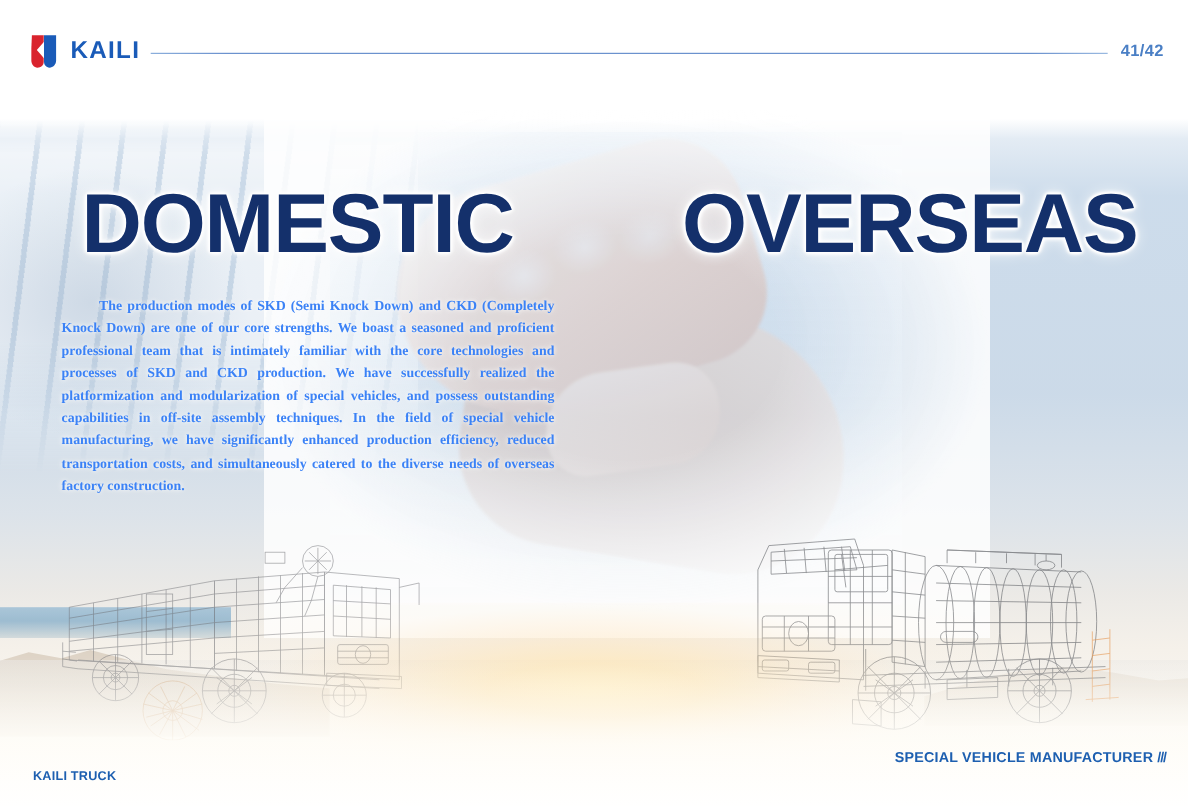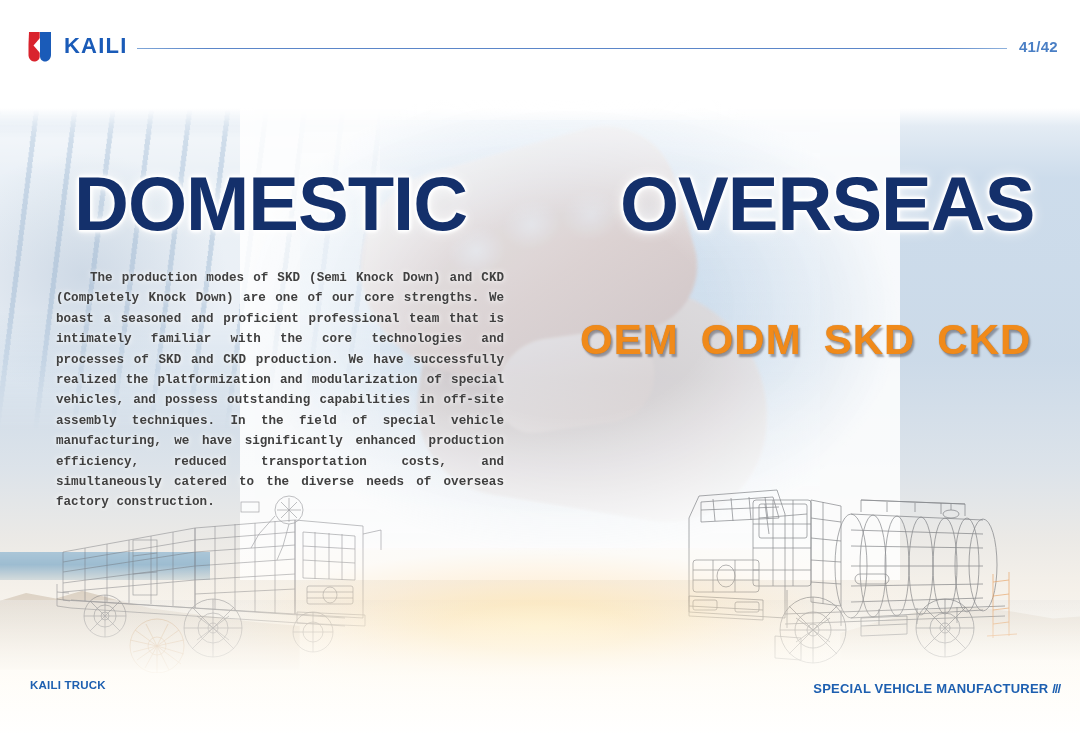--- a/index.html
+++ b/index.html
@@ -194,43 +194,43 @@
       0 2px 3px #ffffff, 0 -2px 3px #ffffff,
       0 0 14px rgba(255,255,255,.95);
     white-space:nowrap;
   }
   .heading-domestic { left:74px; top:166px; }
   .heading-overseas { left:620px; top:166px; }
 
   
   .body-copy {
     position:absolute; left:56px; top:268px; width:448px; z-index:30;
-    font-size:12.6px; line-height:1.62; color:#404040;
+    font-size:12.6px; line-height:1.62; color:#3b82f6;
     text-align:justify; text-justify:inter-word;
-    font-family:Liberation Mono, monospace;
+    font-family:Liberation Serif, serif;
     font-weight:600;
     text-indent:34px;
     text-shadow:0 0 4px rgba(255,255,255,.85), 0 0 8px rgba(255,255,255,.7);
   }
 
   
   .oem-line {
     position:absolute; left:580px; top:316px; z-index:30;
     font-size:42px; font-weight:700; letter-spacing:1px;
     color:#f08a1a;
     font-family:"Liberation Sans", sans-serif;
     white-space:nowrap;
     text-shadow: 2px 3px 2px rgba(60,60,70,.45), 0 0 1px rgba(120,70,10,.5);
   }
   .oem-line span { margin-right:22px; }
   .oem-line span:last-child { margin-right:0; }
 
   
   .footer-left {
-    position:absolute; left:30px; top:679px; z-index:40;
+    position:absolute; left:30px; top:700px; z-index:40;
     font-size:11.5px; font-weight:700; letter-spacing:.2px;
     color:#1d5fb0; font-family:"Liberation Sans", sans-serif;
   }
   .footer-right {
     position:absolute; right:20px; top:681px; z-index:40;
     font-size:13px; font-weight:700; letter-spacing:.2px;
     color:#1d5fb0; font-family:"Liberation Sans", sans-serif;
   }
   .slashes { letter-spacing:-1px; }
 </style>
@@ -504,23 +504,20 @@
     </div>
     <span class="header-rule"></span>
     <span class="page-num">41/42</span>
   </div>
 
   <div class="heading heading-overseas">OVERSEAS</div>
   <div class="heading heading-domestic">DOMESTIC</div>
 
   <p class="body-copy">The production modes of SKD (Semi Knock Down) and CKD (Completely Knock Down) are one of our core strengths. We boast a seasoned and proficient professional team that is intimately familiar with the core technologies and processes of SKD and CKD production. We have successfully realized the platformization and modularization of special vehicles, and possess outstanding capabilities in off-site assembly techniques. In the field of special vehicle manufacturing, we have significantly enhanced production efficiency, reduced transportation costs, and simultaneously catered to the diverse needs of overseas factory construction.</p>
 
-  <div class="oem-line">
-    <span>OEM</span><span>ODM</span><span>SKD</span><span>CKD</span>
-  </div>
 
   <div class="footer-left">KAILI TRUCK</div>
   <div class="footer-right">
     <span>SPECIAL VEHICLE MANUFACTURER</span>
     <span class="slashes">///</span>
   </div>
 
 </div>
 
 </body></html>

